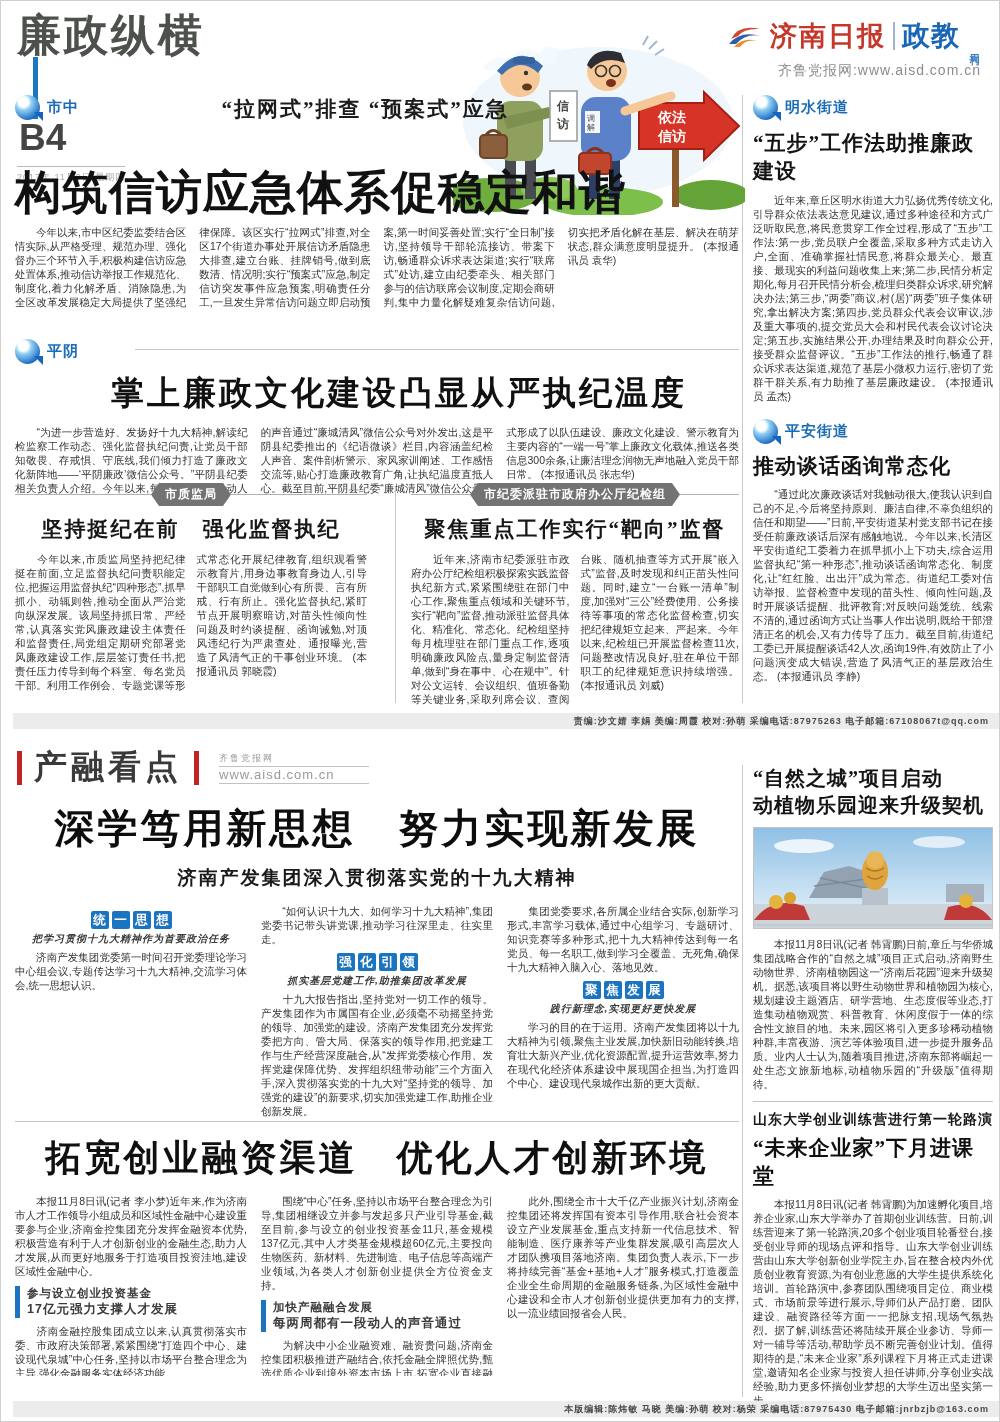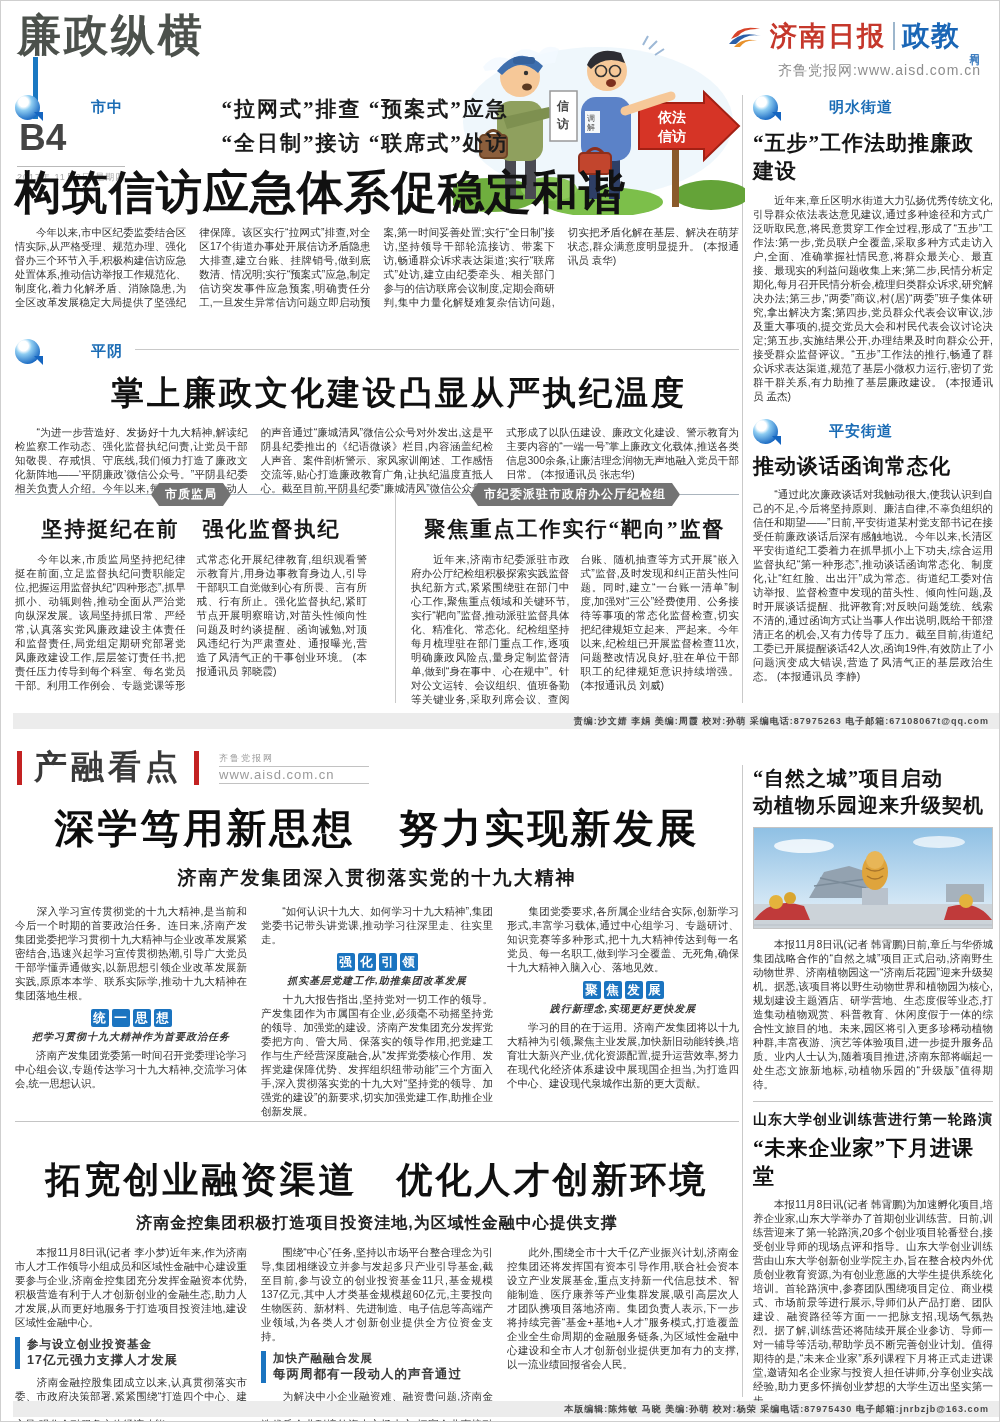--- a/index.html
+++ b/index.html
@@ -21,21 +21,21 @@
   .mast-div{width:2px;height:28px;background:#9db6cc;}
   .weekly{font-size:28px;font-weight:bold;color:#1a66b6;letter-spacing:1px;}
   .weekly-small{writing-mode:vertical-rl;font-size:10px;color:#3f7ec0;font-weight:bold;height:26px;letter-spacing:2px;}
   .site-line{font-size:14px;color:#8d8d8d;margin-top:7px;letter-spacing:1px;}
   
   .tagrow{display:flex;align-items:center;gap:7px;}
   .ball{width:25px;height:25px;border-radius:50%;position:relative;flex:0 0 auto;
         background:radial-gradient(circle at 34% 28%,#fff 0,#fff 20%,#8ecdf2 34%,#1565c0 78%);}
   .ball::after{content:"";position:absolute;right:-3px;bottom:-1px;width:9px;height:9px;
         background:#1565c0;clip-path:polygon(0 0,100% 100%,100% 0);}
-  .taglabel{font-size:15px;font-weight:bold;color:#1b6cb5;letter-spacing:1px;margin-left:44px;}
+  .taglabel{font-size:15px;font-weight:bold;color:#1b6cb5;letter-spacing:1px;}
   .bodytext{font-size:10.5px;line-height:14px;color:#333;text-align:justify;overflow:hidden;}
   .hline{position:absolute;height:1px;background:#c9c9c9;}
   .vrule{position:absolute;width:1px;background:#c9c9c9;}
   .badge-row{display:flex;align-items:center;}
   .badge-row .bline{flex:1;height:1px;background:#aab4bd;}
   .badge{background:#737373;color:#fff;font-size:12px;font-weight:bold;letter-spacing:1px;
          padding:3px 14px;clip-path:polygon(8px 0,calc(100% - 8px) 0,100% 50%,calc(100% - 8px) 100%,8px 100%,0 50%);}
   .mini-head{font-size:21px;font-weight:bold;text-align:center;letter-spacing:2px;color:#171717;margin-top:9px;}
   .credits{background:#ececec;font-size:9px;font-weight:bold;color:#4a4a4a;
            text-align:right;line-height:16px;padding-right:10px;letter-spacing:1px;}
@@ -60,21 +60,21 @@
         display:flex;align-items:center;justify-content:center;border-radius:2px;}
   .subline{text-align:center;font-size:10px;font-weight:bold;font-style:italic;color:#3c3c3c;
            letter-spacing:1px;margin-bottom:4px;font-family:"Liberation Serif",serif;}
   .subhead{display:flex;gap:7px;margin:8px 0 6px;align-items:center;}
   .subhead .sbar{width:5px;align-self:stretch;background:#1b74c0;}
   .subhead .s1{font-size:11.5px;font-weight:bold;color:#3a3a3a;letter-spacing:1px;}
   .subhead .s2{font-size:12.5px;font-weight:bold;color:#3a3a3a;letter-spacing:1px;text-align:right;}
   
   .sb-head{font-size:21px;font-weight:bold;color:#141414;letter-spacing:1px;line-height:1.35;}
   .photo-frame{border:1px solid #c4c4c4;line-height:0;margin-top:8px;}
-  .jk-head{font-size:36px;font-weight:bold;color:#101010;text-align:center;letter-spacing:3px;margin-top:22px;}
+  .jk-head{font-size:36px;font-weight:bold;color:#101010;text-align:center;letter-spacing:3px;}
   .jk-sub{font-size:16px;font-weight:bold;text-align:center;color:#222;letter-spacing:1px;margin-top:8px;}
   .sd-kicker{font-size:14px;font-weight:bold;color:#1a1a1a;letter-spacing:1px;}
   .sd-head{font-size:21px;font-weight:bold;color:#101010;letter-spacing:1px;margin-top:5px;}
 </style>
 </head>
 <body>
 
 <div class="page">
 
   <div class="abs hdr-left">
@@ -150,21 +150,20 @@
     </svg>
   </div>
 
   <div class="abs" style="left:14px;top:94px;width:724px;z-index:2;">
     <div class="tagrow">
       <span class="ball"></span>
       <span class="taglabel">市中</span>
     </div>
     <div class="abs serif kicker" style="left:150px;top:-2px;width:400px;">
       <div>“拉网式”排查 “预案式”应急</div>
-      <div>“全日制”接访 “联席式”处访</div>
     </div>
     <div class="abs big-head" style="left:0;top:74px;">构筑信访应急体系促稳定和谐</div>
     <div class="abs bodytext cols4" style="left:0;top:130px;width:724px;height:104px;">　　今年以来,市中区纪委监委结合区情实际,从严格受理、规范办理、强化督办三个环节入手,积极构建信访应急处置体系,推动信访举报工作规范化、制度化,着力化解矛盾、消除隐患,为全区改革发展稳定大局提供了坚强纪律保障。该区实行“拉网式”排查,对全区17个街道办事处开展信访矛盾隐患大排查,建立台账、挂牌销号,做到底数清、情况明;实行“预案式”应急,制定信访突发事件应急预案,明确责任分工,一旦发生异常信访问题立即启动预案,第一时间妥善处置;实行“全日制”接访,坚持领导干部轮流接访、带案下访,畅通群众诉求表达渠道;实行“联席式”处访,建立由纪委牵头、相关部门参与的信访联席会议制度,定期会商研判,集中力量化解疑难复杂信访问题,切实把矛盾化解在基层、解决在萌芽状态,群众满意度明显提升。 (本报通讯员 袁华)</div>
   </div>
 
   <div class="abs" style="left:14px;top:338px;width:724px;">
     <div class="hline" style="left:120px;right:0;top:10px;"></div>
     <div class="tagrow">
       <span class="ball"></span>
       <span class="taglabel">平阴</span>
@@ -225,21 +224,20 @@
       <div class="l1">齐鲁党报网</div>
       <div class="l2">www.aisd.com.cn</div>
     </span>
   </div>
 
   <div class="abs" style="left:14px;top:800px;width:724px;">
     <div class="cf-head">深学笃用新思想　努力实现新发展</div>
     <div class="cf-sub serif">济南产发集团深入贯彻落实党的十九大精神</div>
     <div class="ncols" style="margin-top:13px;height:222px;">
       <div class="ncol">
-        <div class="bodytext">　　深入学习宣传贯彻党的十九大精神,是当前和今后一个时期的首要政治任务。连日来,济南产发集团党委把学习贯彻十九大精神与企业改革发展紧密结合,迅速兴起学习宣传贯彻热潮,引导广大党员干部学懂弄通做实,以新思想引领企业改革发展新实践,原原本本学、联系实际学,推动十九大精神在集团落地生根。</div>
         <div class="blue-heading">
             <span class="char-boxes" style="display: flex; gap: 3px;">
               <span class="cbox">统</span>
               <span class="cbox">一</span>
               <span class="cbox">思</span>
               <span class="cbox">想</span>
             </span>
           </div>
         <div class="subline">把学习贯彻十九大精神作为首要政治任务</div>
         <div class="bodytext">　　济南产发集团党委第一时间召开党委理论学习中心组会议,专题传达学习十九大精神,交流学习体会,统一思想认识。</div>
@@ -305,21 +303,20 @@
         <path d="M238 92 q-16 -22 -44 -13 l-4 13 z" fill="#c03a3a"></path>
         <circle cx="212" cy="73" r="7" fill="#e4b33c"></circle>
         <path d="M0 97 h238" stroke="#b8bfc6" stroke-width="1"></path>
       </svg>
     </div>
     <div class="bodytext" style="margin-top:8px;height:158px;">　　本报11月8日讯(记者 韩霄鹏)日前,章丘与华侨城集团战略合作的“自然之城”项目正式启动,济南野生动物世界、济南植物园这一“济南后花园”迎来升级契机。据悉,该项目将以野生动物世界和植物园为核心,规划建设主题酒店、研学营地、生态度假等业态,打造集动植物观赏、科普教育、休闲度假于一体的综合性文旅目的地。未来,园区将引入更多珍稀动植物种群,丰富夜游、演艺等体验项目,进一步提升服务品质。业内人士认为,随着项目推进,济南东部将崛起一处生态文旅新地标,动植物乐园的“升级版”值得期待。</div>
   </div>
 
   <div class="abs" style="left:14px;top:1120px;width:724px;border-top:1px solid #c4c4c4;padding-top:12px;">
     <div class="jk-head serif">拓宽创业融资渠道　优化人才创新环境</div>
-    <div class="jk-sub">济南金控集团积极打造项目投资洼地,为区域性金融中心提供支撑</div>
     <div class="ncols" style="margin-top:11px;height:182px;">
       <div class="ncol">
         <div class="bodytext">　　本报11月8日讯(记者 李小梦)近年来,作为济南市人才工作领导小组成员和区域性金融中心建设重要参与企业,济南金控集团充分发挥金融资本优势,积极营造有利于人才创新创业的金融生态,助力人才发展,从而更好地服务于打造项目投资洼地,建设区域性金融中心。</div>
         <div class="subhead">
           <span class="sbar"></span>
           <span>
             <div class="s1">参与设立创业投资基金</div>
             <div class="s2">17亿元强力支撑人才发展</div>
           </span>
         </div>

